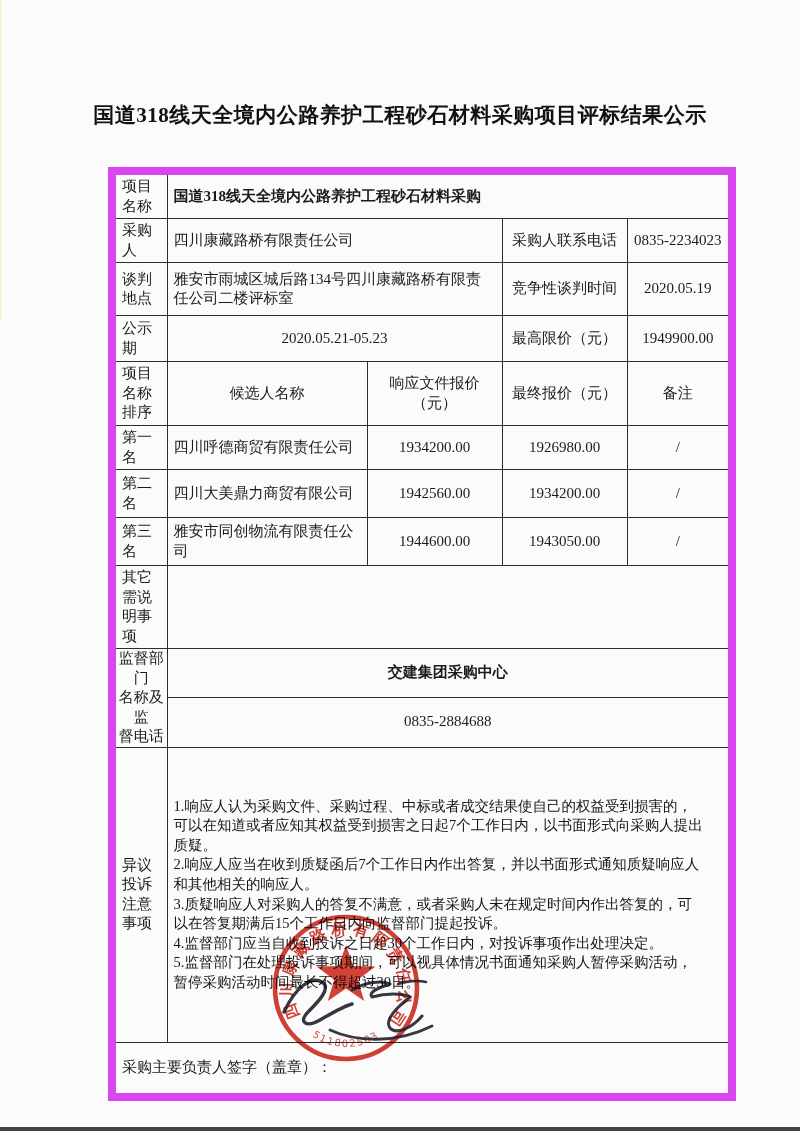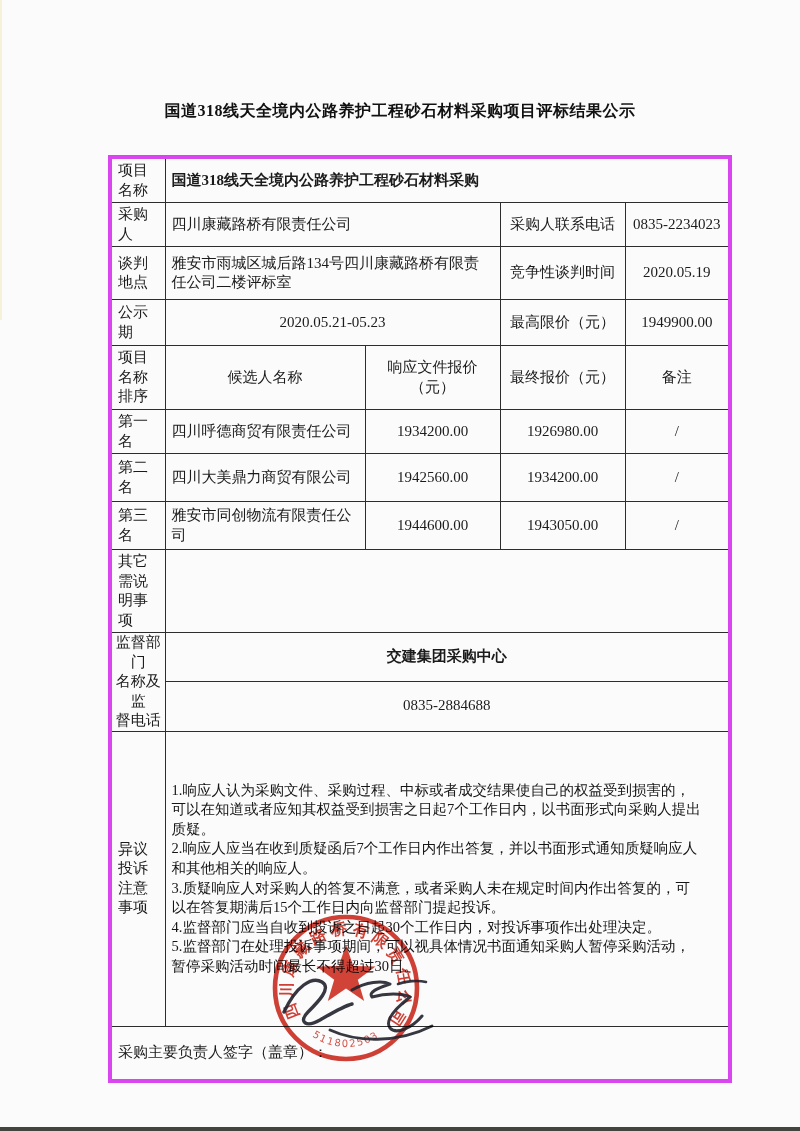--- a/index.html
+++ b/index.html
@@ -4,27 +4,27 @@
 <style>
   html,body{margin:0;padding:0;}
   body{
     width:800px;height:1131px;position:relative;overflow:hidden;
     background:#fbfbfc;
     font-family:"Liberation Serif","DejaVu Serif",serif;
     color:#1b1b1b;
   }
   .page-title{
     position:absolute;top:101px;left:0;width:800px;
-    text-align:center;font-size:16px;font-weight:bold;
+    text-align:center;font-size:21px;font-weight:bold;
     letter-spacing:0.5px;color:#111;
   }
   table.doc{
-    position:absolute;left:108px;top:155px;width:620px;
+    position:absolute;left:108px;top:167px;width:620px;
     border-collapse:collapse;table-layout:fixed;
-    border:4px solid #d946ef;
+    border:8px solid #d946ef;
   }
   table.doc td{
     border:1.6px solid #2d2d2d;
     padding:2px 6px;
     font-size:15px;line-height:1.3;
     vertical-align:middle;
     word-break:break-all;
   }
   td.labelA{
     font-size:13px;padding:0 0 0 2px;

